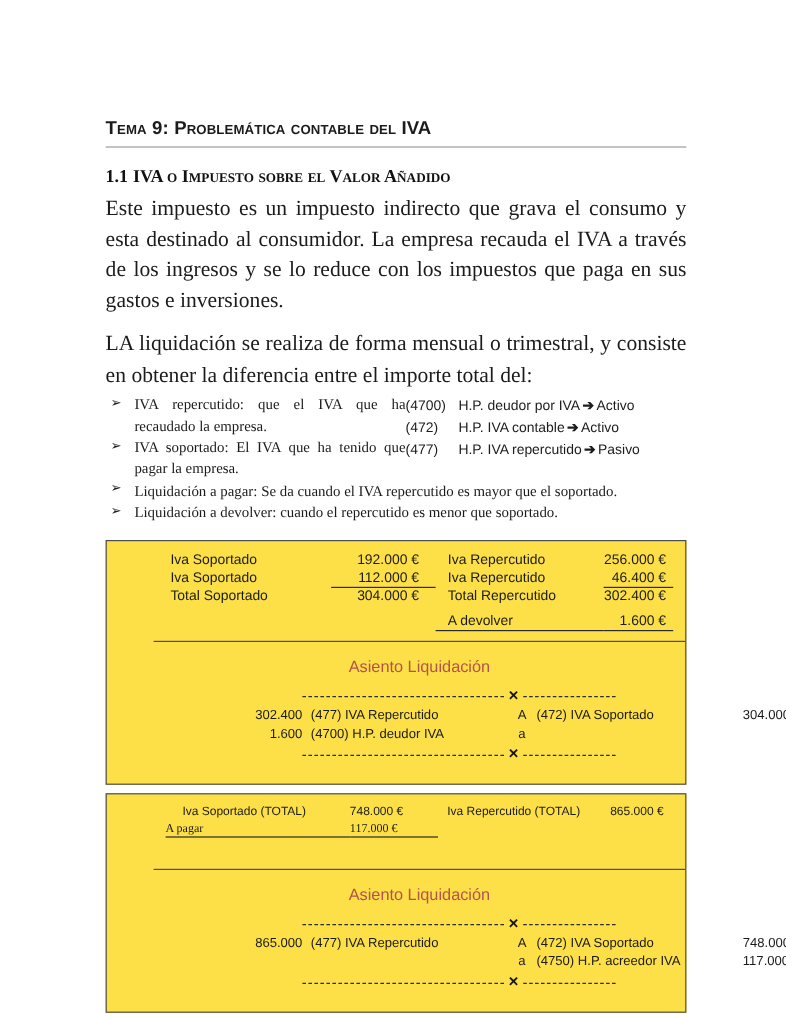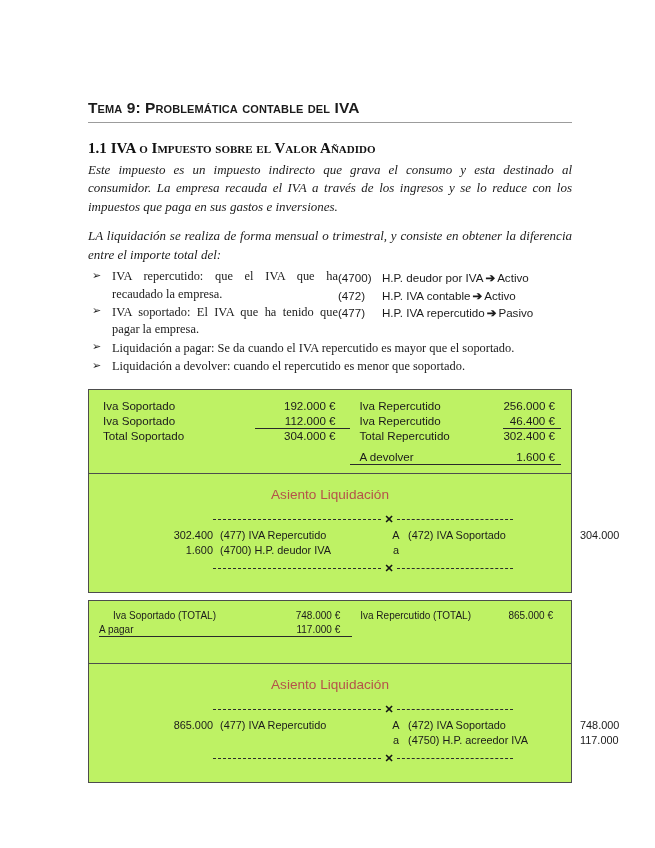--- a/index.html
+++ b/index.html
@@ -56,26 +56,25 @@
     margin-right: 4px;
   }
   .section-title .ttl {
     font-variant: small-caps;
     text-underline-offset: 2px;
     text-align: right;
   }
 
   
   p.body {
-    font-size: 13px;
+    font-size: 18px;
     line-height: 1.42;
     margin: 0 0 11px 0;
     text-align: justify;
     color: #1b1b1b;
-    font-style: italic;
   }
   p.body.tight { margin-bottom: 4px; }
 
   
   .mid-row {
     display: flex;
     align-items: flex-start;
     gap: 0px;
   }
   .mid-left { width: 250px; flex: 0 0 250px; }
@@ -116,23 +115,24 @@
     min-width: 44px;
   }
   .acct-list .arw {
     font-weight: bold;
     padding: 0 2px;
   }
 
   
   .box {
     border: 1.2px solid #4d4d4d;
-    background: #bef264;
+    background: #fde047;
     margin-top: 14px;
     box-sizing: border-box;
+    padding-left: 39px;
   }
   .box + .box { margin-top: 7px; }
   .box-sep {
     border-top: 1.2px solid #4d4d4d;
     height: 0;
     font-size: 0;
     line-height: 0;
   }
   .box-pane { padding: 8px 10px 8px 10px; }
 
@@ -166,26 +166,27 @@
     font-family: "Liberation Sans", sans-serif;
     font-size: 10px;
     color: #1b1b1b;
   }
   .tot-table td {
     padding: 1.5px 0;
     white-space: nowrap;
     vertical-align: bottom;
   }
   .t-lbl1 { width: 172px; padding-left: 14px !important; }
-  .t-val1 { width: 76px; text-align: right; padding-right: 12px !important; }
+  .t-val1 { width: 76px; padding-right: 12px !important; }
   .t-lbl2 { width: 158px; padding-left: 8px !important; }
   .t-val2 { text-align: right; padding-right: 8px !important; }
   .pagar-row td {
     border-bottom: 1.1px solid #2a2a2a;
     padding-bottom: 1px;
+    font-family: Liberation Serif, serif;
   }
   .pagar-row td.t-lbl2, .pagar-row td.t-val2 { border-bottom: none; }
   .pane-tall2 { min-height: 46px; }
 
   
   .asiento {
     text-align: center;
     font-family: "Liberation Sans", sans-serif;
     font-size: 13.6px;
     color: #b5524a;

